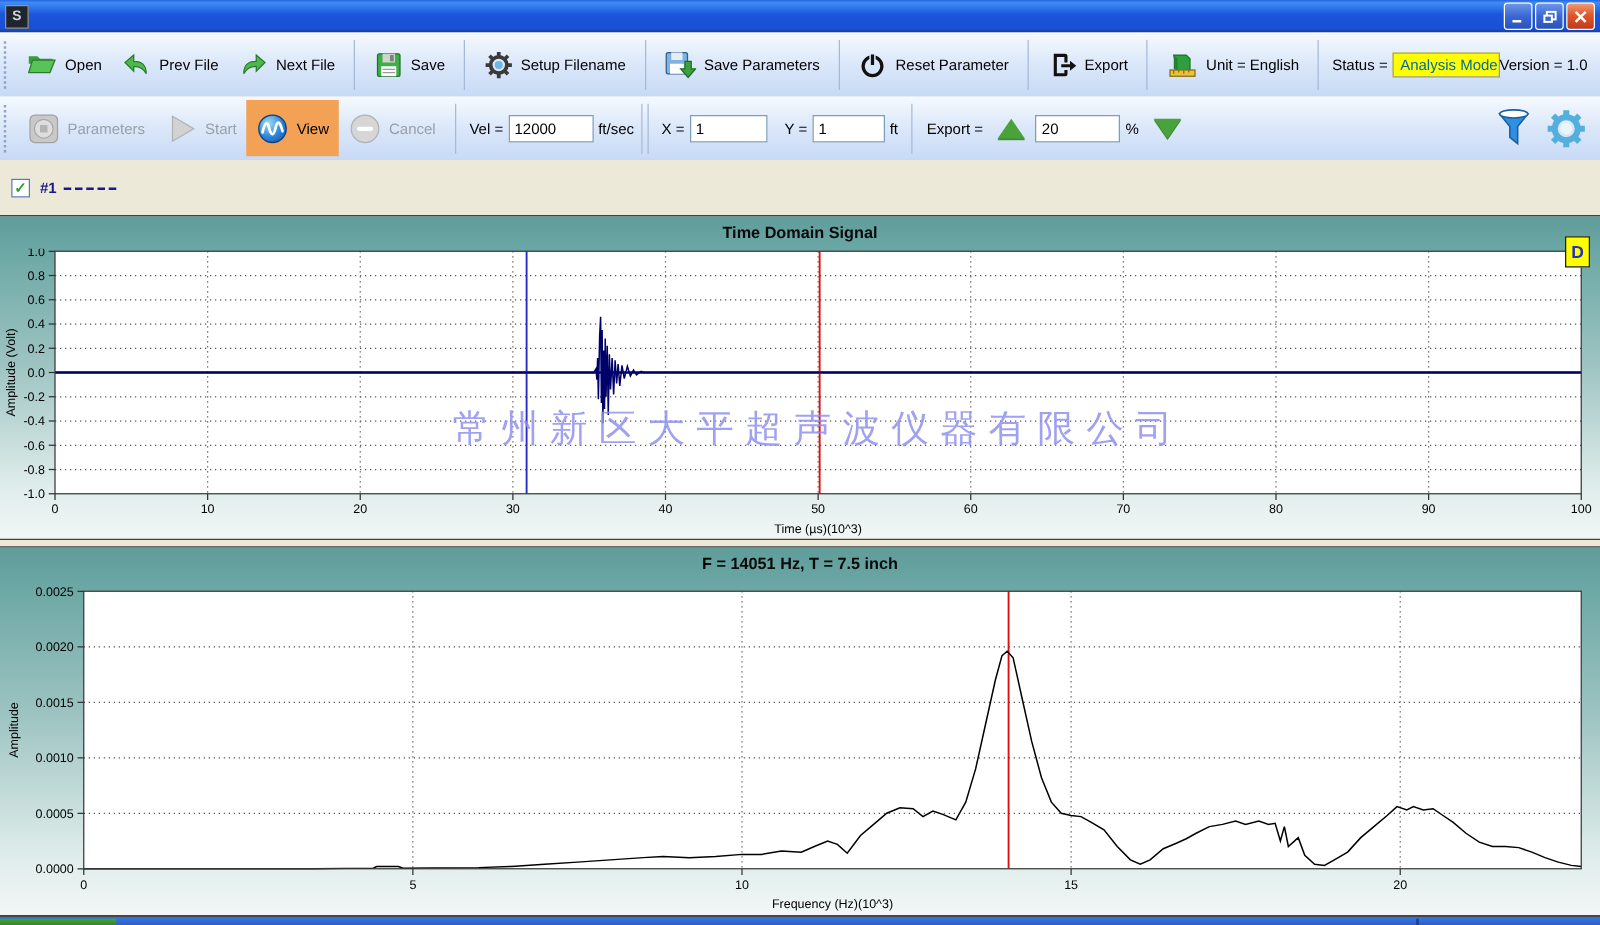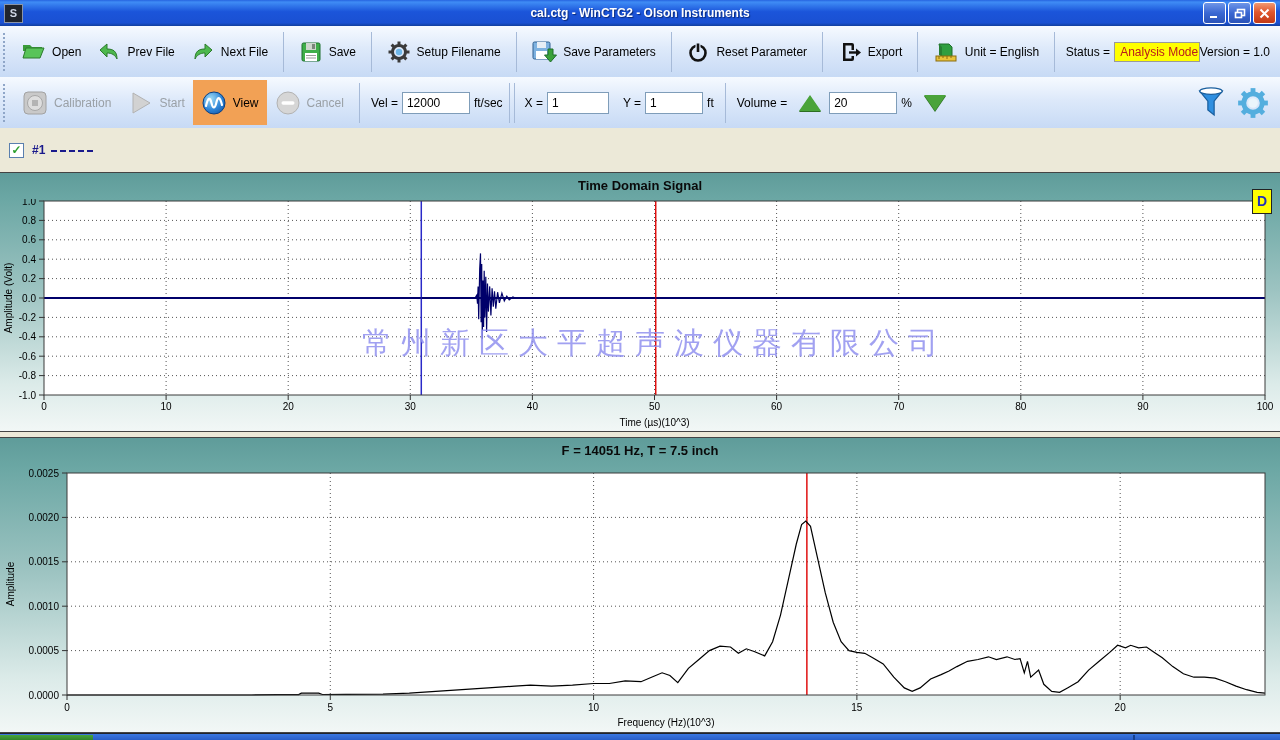--- a/index.html
+++ b/index.html
@@ -28,21 +28,21 @@
   .grip{width:4px;height:38px;margin:0 5px 0 3px;border-left:2px dotted #8fa6c8;}
   .sep{width:1px;height:40px;background:#a6bad8;margin:0 7px;}
   .sep2{width:1px;height:40px;background:#a6bad8;margin:0 2px;}
   .tb-btn{display:flex;align-items:center;gap:6px;padding:3px 8px;white-space:nowrap;cursor:default;}
   .tb-btn .lbl{font-size:12px;}
   .tb-btn.disabled .lbl{color:#9aa0a6;}
   .tb-btn.active{background:#f2a155;height:45px;box-sizing:border-box;}
   .field-lbl{margin:0 4px;white-space:nowrap;}
   input.box{height:18px;border:1px solid #7f9db9;font-size:12px;font-family:"Liberation Sans",sans-serif;
     padding:1px 4px;background:#fff;}
-  #status-box{width:150px;height:18px;background:#ffff00;border:1px solid #9a9a9a;color:#b91c1c;
+  #status-box{width:150px;height:18px;background:#ffff00;border:1px solid #9a9a9a;color:#0369a1;
     font-size:12px;line-height:18px;padding-left:5px;overflow:hidden;white-space:nowrap;}
   #version-lbl{margin-left:auto;margin-right:10px;white-space:nowrap;}
   .tri-up{width:0;height:0;border-left:11px solid transparent;border-right:11px solid transparent;
     border-bottom:16px solid #4aa33a;filter:drop-shadow(0 1px 0 #2c6e22);}
   .tri-down{width:0;height:0;border-left:11px solid transparent;border-right:11px solid transparent;
     border-top:16px solid #4aa33a;filter:drop-shadow(0 1px 0 #2c6e22);}
   #right-icons{margin-left:auto;display:flex;align-items:center;gap:10px;margin-right:10px;}
   
   #channel-row{left:0;top:128px;width:1280px;height:44px;background:#ece9d8;display:flex;align-items:center;}
   #channel-check{width:13px;height:13px;margin-left:9px;background:#fff;border:1px solid #5a7fae;
@@ -70,21 +70,20 @@
   #start-sliver{position:absolute;left:0;top:1px;width:93px;height:6px;
     background:linear-gradient(180deg,#47a53c 0%,#2e7d28 100%);}
   #task-divider{position:absolute;left:1133px;top:1px;width:2px;height:6px;background:#17418f;}
   .icon{flex:none;display:flex;}
 </style>
 </head>
 <body>
 
 <div id="titlebar" class="abs">
   <div id="app-icon">S</div>
-  <div id="title-text">cal.ctg - WinCTG2 - Olson Instruments</div>
   <div id="win-buttons">
     <div class="winbtn">
         <svg width="11" height="11">
           <rect x="1" y="8" width="7" height="2" fill="#fff"></rect>
         </svg>
       </div>
     <div class="winbtn">
         <svg width="12" height="11">
           <rect x="3.5" y="1.5" width="7" height="6" fill="none" stroke="#fff" stroke-width="1.6"></rect>
           <rect x="1.5" y="4.5" width="6" height="5" fill="#3a67d2" stroke="#fff" stroke-width="1.6"></rect>
@@ -219,21 +218,21 @@
 <div id="toolbar2" class="toolbar abs">
   <div class="grip"></div>
   <div class="tb-btn disabled">
     <span class="icon">
         <svg width="26" height="26" viewBox="0 0 26 26">
           <rect x="2" y="2" width="22" height="22" rx="4" fill="#c9c9c9" stroke="#a2a2a2"></rect>
           <circle cx="13" cy="13" r="7.5" fill="#dedede" stroke="#a8a8a8"></circle>
           <rect x="10" y="10" width="6" height="6" fill="#b4b4b4"></rect>
         </svg>
       </span>
-    <span class="lbl">Calibration</span>
+    <span class="lbl">Parameters</span>
   </div>
   <div class="tb-btn disabled">
     <span class="icon">
         <svg width="26" height="26" viewBox="0 0 26 26">
           <path d="M6 3 L23 13 L6 23 Z" fill="#d2d2d2" stroke="#b2b2b2"></path>
         </svg>
       </span>
     <span class="lbl">Start</span>
   </div>
   <div class="tb-btn active">
@@ -266,21 +265,21 @@
   <input class="box" style="width: 58px;" value="12000">
   <span class="field-lbl">ft/sec</span>
   <div class="sep2"></div>
   <div class="sep2"></div>
   <span class="field-lbl" style="margin-left:8px">X =</span>
   <input class="box" style="width: 52px;" value="1">
   <span class="field-lbl" style="margin-left:14px">Y =</span>
   <input class="box" style="width: 48px;" value="1">
   <span class="field-lbl">ft</span>
   <div class="sep"></div>
-  <span class="field-lbl">Volume =</span>
+  <span class="field-lbl">Export =</span>
   <div class="tri-up" style="margin:0 8px"></div>
   <input class="box" style="width: 58px;" value="20">
   <span class="field-lbl">%</span>
   <div class="tri-down" style="margin:0 8px"></div>
   <div id="right-icons">
     <span class="icon">
         <svg width="30" height="34" viewBox="0 0 24 27">
           <path d="M3 4 H21 L14.5 12 V23 L9.5 19 V12 Z" fill="#2f8fe0" stroke="#1a5f9e"></path>
           <ellipse cx="12" cy="4" rx="9" ry="2.6" fill="#fff" stroke="#1a5f9e"></ellipse>
         </svg>

